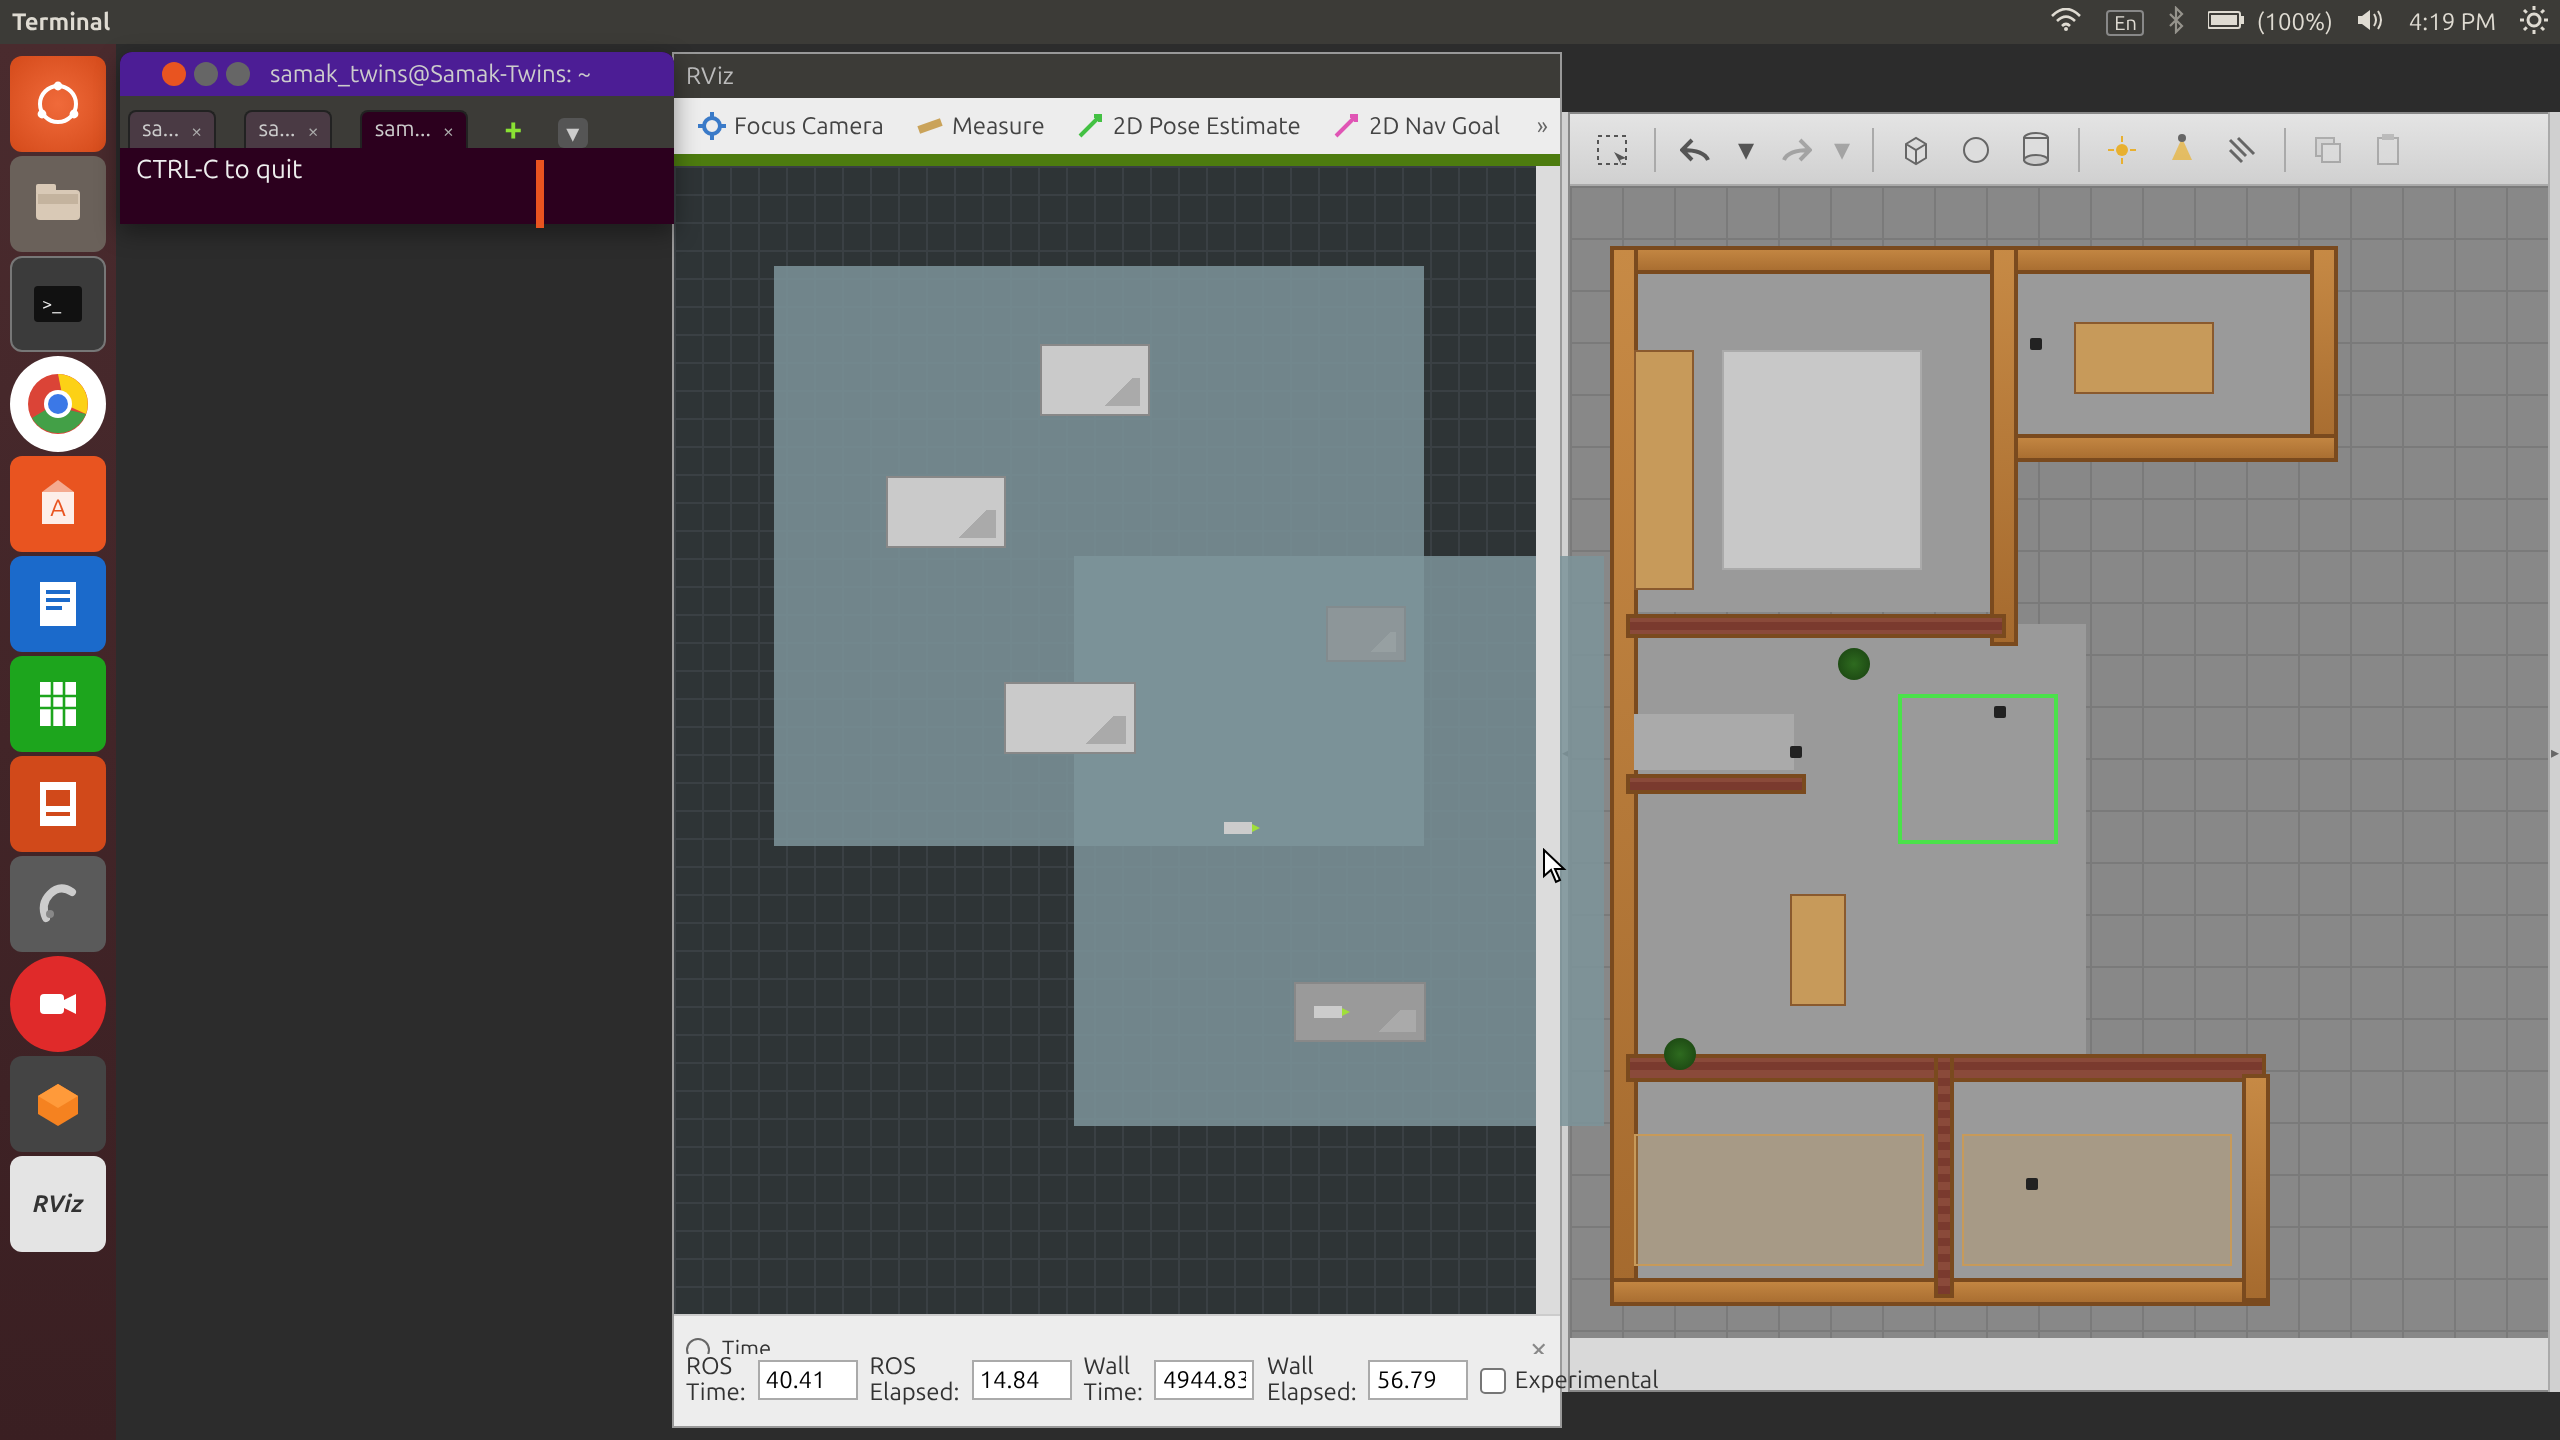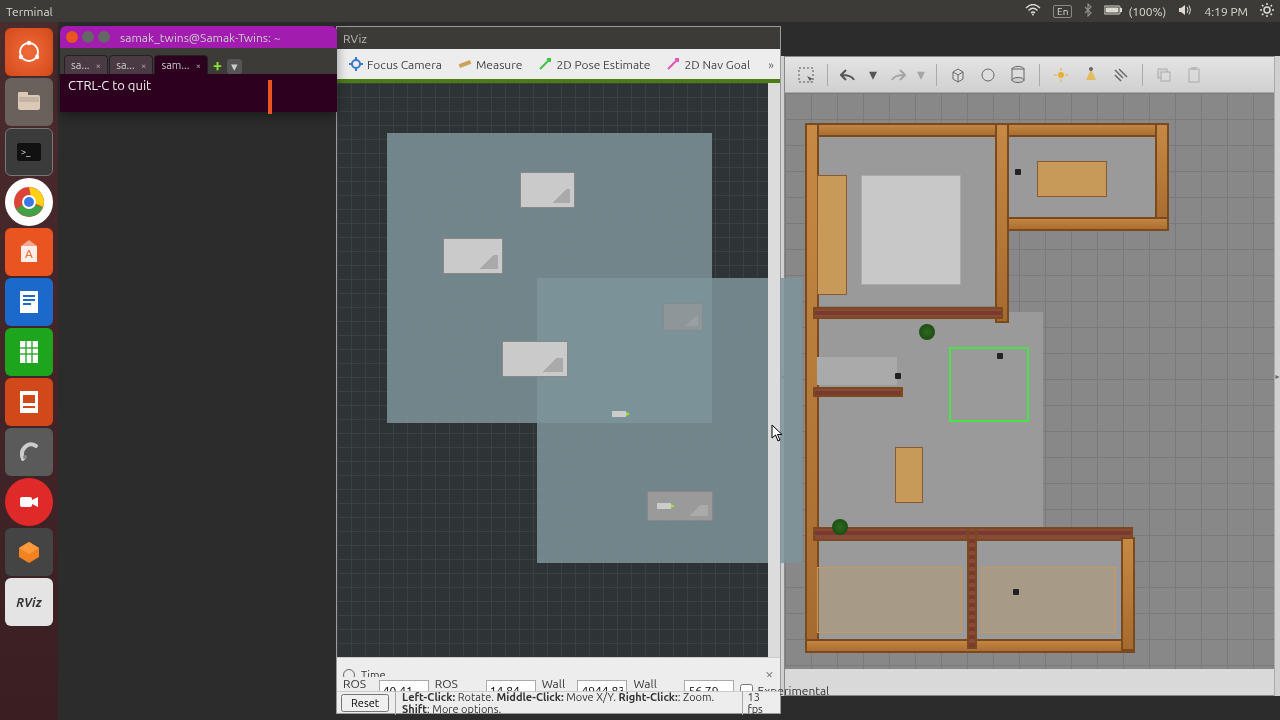--- a/index.html
+++ b/index.html
@@ -1,45 +1,45 @@
 <!DOCTYPE html>
 <html><head>
 <meta charset="utf-8">
 <style>
 * { box-sizing: border-box; margin: 0; padding: 0; font-family: "Ubuntu", "Liberation Sans", sans-serif; }
 html, body { width: 1280px; height: 720px; overflow: hidden; background: #2c2c2c; }
 
 
 .topbar { position: absolute; top: 0; left: 0; right: 0; height: 22px; background: #3c3b37; color: #dfdbd2; display: flex; align-items: center; padding: 0 6px; font-size: 12px; }
-.topbar .title { font-weight: normal; }
+.topbar .title { font-weight: bold; }
 .topbar .right { margin-left: auto; display: flex; gap: 12px; align-items: center; }
 .topbar .right span, .topbar .right svg { color: #dfdbd2; }
 .ind-box { border: 1px solid #888; border-radius: 2px; padding: 0 3px; font-size: 10px; }
 
 
 .launcher { position: absolute; top: 22px; left: 0; width: 58px; bottom: 0; background: linear-gradient(#4a2b2e,#3a1f22); display: flex; flex-direction: column; align-items: center; padding-top: 6px; gap: 2px; }
 .launcher .icon { width: 48px; height: 48px; border-radius: 6px; display: flex; align-items: center; justify-content: center; font-size: 10px; color: #fff; }
 
 
 .term-win { position: absolute; top: 26px; left: 60px; width: 277px; height: 86px; background: #2c001e; border-radius: 6px 6px 0 0; color: #eee; font-family: "Ubuntu Mono", monospace; font-size: 13px; box-shadow: 0 4px 12px rgba(0,0,0,.4); z-index: 20; }
-.term-title { height: 22px; background: #a21caf; border-radius: 6px 6px 0 0; display: flex; align-items: center; padding: 0 6px; gap: 4px; font-family: "Ubuntu", sans-serif; font-size: 12px; color: #ccc; }
+.term-title { height: 22px; background: #4c1d95; border-radius: 6px 6px 0 0; display: flex; align-items: center; padding: 0 21px; gap: 4px; font-family: "Ubuntu", sans-serif; font-size: 12px; color: #ccc; }
 .term-title .wbtn { width: 12px; height: 12px; border-radius: 50%; }
 .term-title .c1 { background: #e95420; } .term-title .c2 { background: #666; } .term-title .c3 { background: #666; }
-.term-tabs { height: 26px; background: #3c3b37; display: flex; align-items: flex-end; gap: 1px; padding-left: 4px; }
+.term-tabs { height: 26px; background: #3c3b37; display: flex; align-items: flex-end; gap: 14px; padding-left: 4px; }
 .term-tab { background: #2c001e; color: #ccc; font-size: 11px; padding: 3px 6px; border-radius: 4px 4px 0 0; display: flex; gap: 6px; align-items: center; border: 1px solid #222; border-bottom: none; }
 .term-tab.inactive { background: #4a3a44; }
 .term-tab .x { color: #aaa; font-size: 10px; }
 .term-body { padding: 4px 8px; color: #eee; }
 .term-add { color: #8ae234; font-size: 16px; font-weight: bold; padding: 0 4px; }
 .term-drop { background: #555; color: #ccc; padding: 0 4px; border-radius: 3px; }
 
 
 .rviz { position: absolute; top: 26px; left: 336px; width: 445px; height: 688px; background: #ededed; border: 1px solid #999; z-index: 10; }
 .rviz-title { position: absolute; left: 0; right: 0; top: 0; height: 22px; background: #3c3b37; color: #bbb; font-size: 12px; display: flex; align-items: center; padding-left: 6px; }
-.rviz-toolbar { position: absolute; top: 22px; left: 0; right: 0; height: 34px; background: #ededed; border-bottom: 4px solid #4d7c0f; display: flex; align-items: center; gap: 4px; padding: 0 6px; font-size: 12px; color: #444; }
+.rviz-toolbar { position: absolute; top: 22px; left: 0; right: 0; height: 34px; background: #ededed; border-bottom: 6px solid #4d7c0f; display: flex; align-items: center; gap: 4px; padding: 0 6px; font-size: 12px; color: #444; }
 .rviz-toolbar .tb-btn { display: flex; align-items: center; gap: 4px; padding: 3px 6px; }
 .tb-icon { width: 14px; height: 14px; display: inline-block; }
 .rviz-toolbar .overflow { margin-left: auto; color: #666; }
 .rviz-view { position: absolute; top: 56px; left: 0; right: 12px; height: 574px; background: #2e3436; background-image: repeating-linear-gradient(#3a4044 0 1px, transparent 1px 14px), repeating-linear-gradient(90deg, #3a4044 0 1px, transparent 1px 14px); }
 .rviz-scroll { position: absolute; top: 56px; right: 0; width: 12px; height: 574px; background: #dcdcdc; }
 .map-patch { position: absolute; background: #7d949a; opacity: .85; }
 .map-obj { position: absolute; background: #cacaca; border: 1px solid #888; }
 .map-obj::after { content:""; position:absolute; right:4px; bottom:4px; width:40%; height:40%; background: linear-gradient(135deg, transparent 49%, #aaa 50%); }
 .robot { position: absolute; width: 14px; height: 6px; background: #ccc; }
 .robot::after { content:""; position:absolute; left: 100%; top: 1px; border: 2px solid transparent; border-left: 4px solid #a0df3a; }
@@ -285,30 +285,20 @@
     <input type="text" value="14.84" style="">
     <span>Wall Time:</span>
     <input type="text" class="wt" value="4944.83" style="">
     <span>Wall Elapsed:</span>
     <input type="text" value="56.79" style="">
     <label style="margin-left:auto;display:flex;gap:4px;align-items:center">
       <input type="checkbox" style="">
         <span>Experimental</span>
     </label>
   </div>
-  <div class="rviz-status">
-    <button>Reset</button>
-    <span class="hint">
-      <b>Left-Click:</b><span> Rotate. </span>
-      <b>Middle-Click:</b><span> Move X/Y. </span>
-      <b>Right-Click:</b><span>: Zoom. </span>
-      <b>Shift</b><span>: More options.</span>
-    </span>
-    <span class="fps">13 fps</span>
-  </div>
 </div>
 
 <div class="splitter"></div>
 <div class="gaz">
   <div class="gaz-toolbar">
     <div class="gaz-tb-btn">
         <svg width="18" height="18" viewBox="0 0 18 18">
           <rect x="2" y="2" width="14" height="14" stroke="#555" fill="none" stroke-dasharray="2 2"></rect>
           <path d="M10 10 L16 13 L13 14 L14 17 Z" fill="#555"></path>
         </svg>

